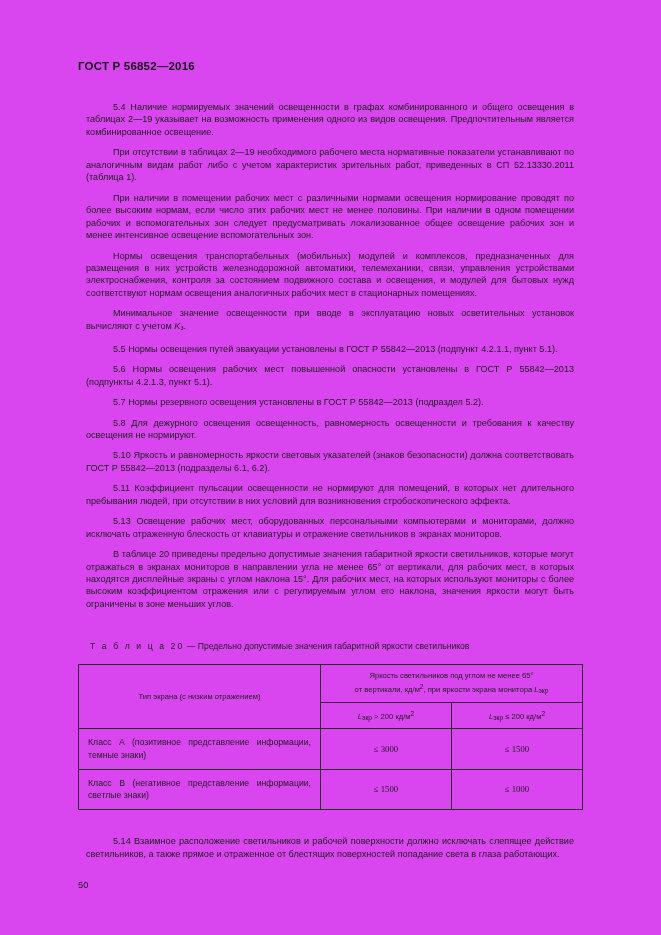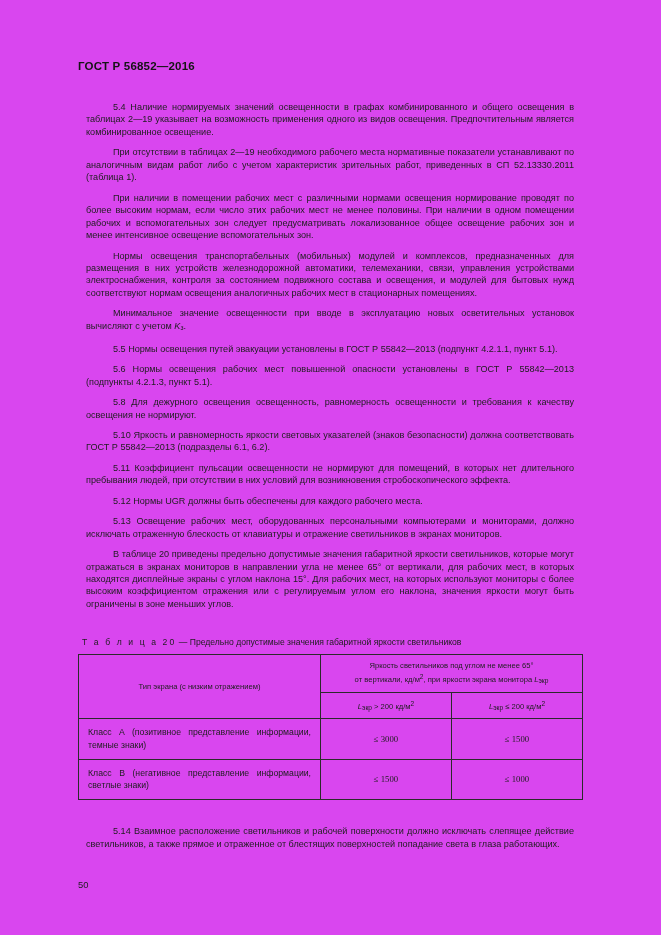--- a/index.html
+++ b/index.html
@@ -60,21 +60,21 @@
   }
   sup.sp {
     font-size: 6.6px;
     vertical-align: 0.46em;
     font-style: normal;
   }
   i.mv { font-style: italic; }
 
   
   .table-caption {
-    margin: 4px;
+    margin: 12px;
     padding-top: 18px;
     font-size: 8.6px;
     line-height: 12px;
     color: #1d1d1d;
     white-space: nowrap;
   }
   .table-caption .tw { letter-spacing: 2.1px; }
 
   
   .lum-table {
@@ -143,29 +143,29 @@
     <p class="para">При наличии в помещении рабочих мест с различными нормами освещения нормирование проводят по более высоким нормам, если число этих рабочих мест не менее половины. При наличии в одном помещении рабочих и вспомогательных зон следует предусматривать локализованное общее освещение рабочих зон и менее интенсивное освещение вспомогательных зон.</p>
 
     <p class="para">Нормы освещения транспортабельных (мобильных) модулей и комплексов, предназначенных для размещения в них устройств железнодорожной автоматики, телемеханики, связи, управления устройствами электроснабжения, контроля за состоянием подвижного состава и освещения, и модулей для бытовых нужд соответствуют нормам освещения аналогичных рабочих мест в стационарных помещениях.</p>
 
     <p class="para"><span>Минимальное значение освещенности при вводе в эксплуатацию новых осветительных установок вычисляют с учетом </span><i class="mv"><span>K</span><sub class="sb">з</sub></i><span>.</span></p>
 
     <p class="para">5.5 Нормы освещения путей эвакуации установлены в ГОСТ Р 55842—2013 (подпункт 4.2.1.1, пункт 5.1).</p>
 
     <p class="para">5.6 Нормы освещения рабочих мест повышенной опасности установлены в ГОСТ Р 55842—2013 (подпункты 4.2.1.3, пункт 5.1).</p>
 
+    <p class="para">5.7 Нормы резервного освещения установлены в ГОСТ Р 55842—2013 (подраздел 5.2).</p>
 
     <p class="para">5.8 Для дежурного освещения освещенность, равномерность освещенности и требования к качеству освещения не нормируют.</p>
 
 
     <p class="para">5.10 Яркость и равномерность яркости световых указателей (знаков безопасности) должна соответствовать ГОСТ Р 55842—2013 (подразделы 6.1, 6.2).</p>
 
     <p class="para">5.11 Коэффициент пульсации освещенности не нормируют для помещений, в которых нет длительного пребывания людей, при отсутствии в них условий для возникновения стробоскопического эффекта.</p>
 
-    <p class="para">5.12 Нормы UGR должны быть обеспечены для каждого рабочего места.</p>
 
     <p class="para">5.13 Освещение рабочих мест, оборудованных персональными компьютерами и мониторами, должно исключать отраженную блескость от клавиатуры и отражение светильников в экранах мониторов.</p>
 
     <p class="para">В таблице 20 приведены предельно допустимые значения габаритной яркости светильников, которые могут отражаться в экранах мониторов в направлении угла не менее 65° от вертикали, для рабочих мест, в которых находятся дисплейные экраны с углом наклона 15°. Для рабочих мест, на которых используют мониторы с более высоким коэффициентом отражения или с регулируемым углом его наклона, значения яркости могут быть ограничены в зоне меньших углов.</p>
 
     <p class="table-caption"><span class="tw">Т а б л и ц а  20</span><span> — Предельно допустимые значения габаритной яркости светильников</span></p>
 
     <table class="lum-table">
       <colgroup>
         <col class="col-a">

